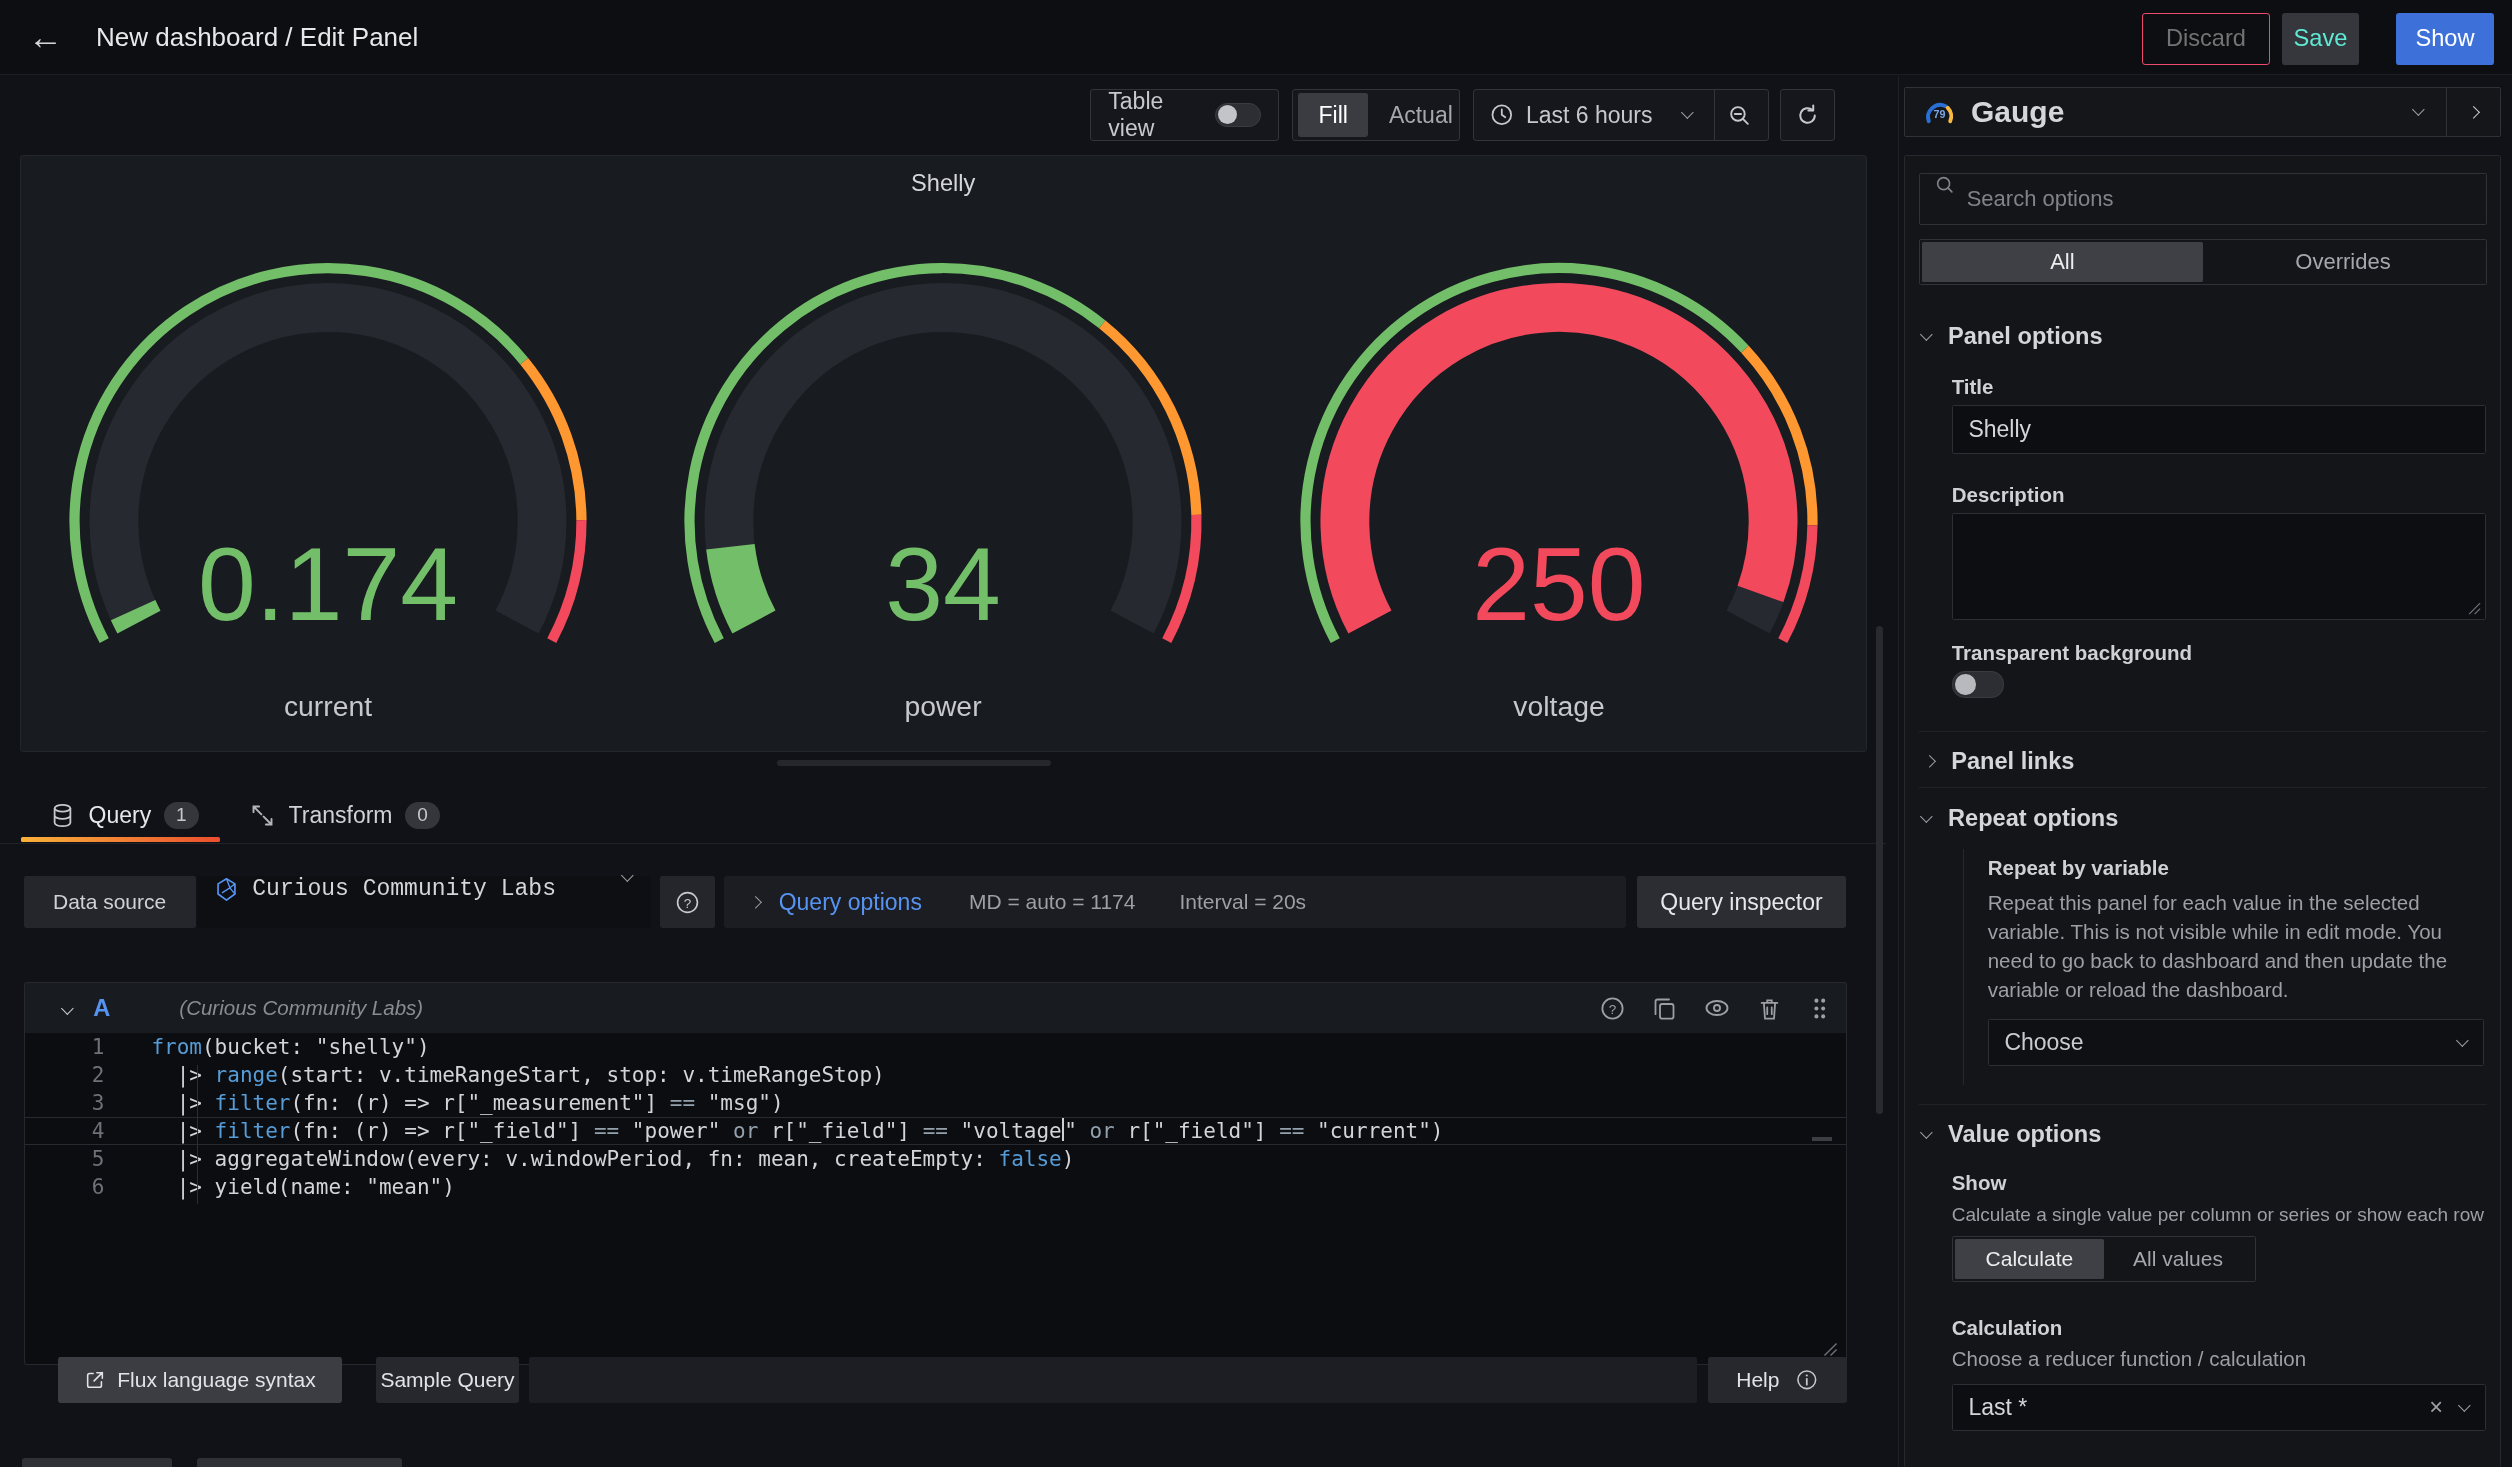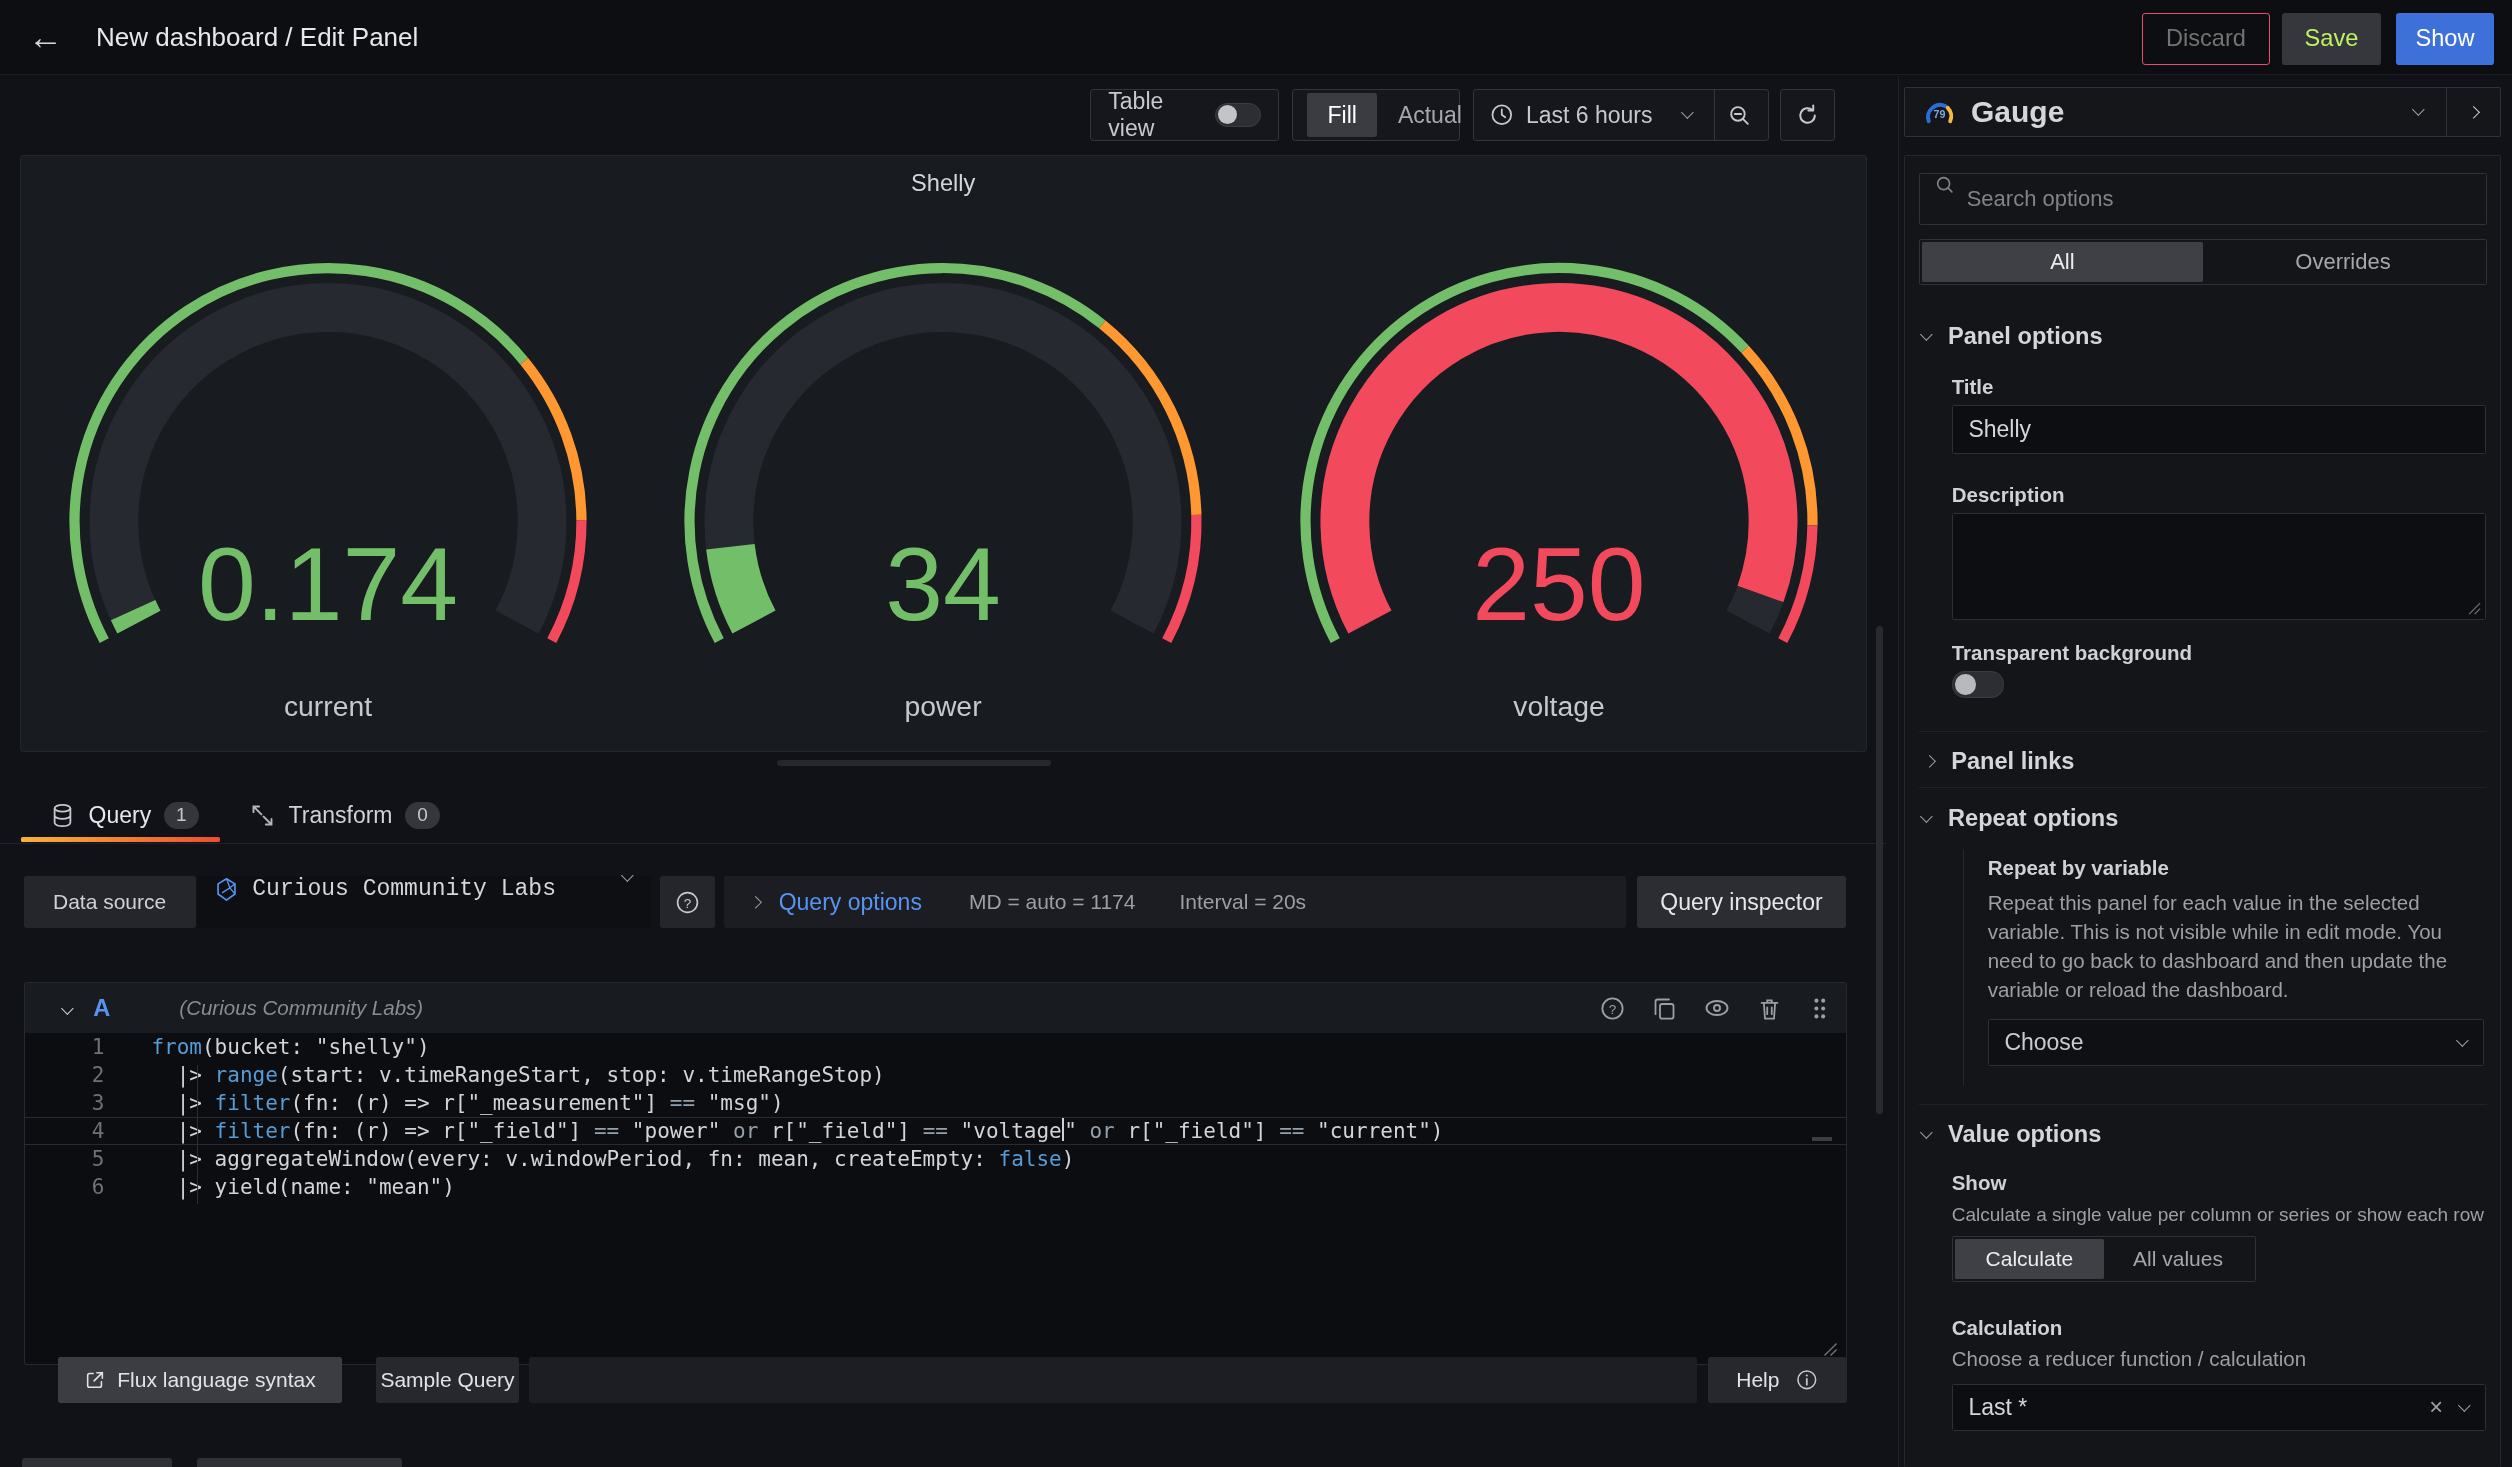--- a/index.html
+++ b/index.html
@@ -8,29 +8,29 @@
   .screen { position:relative; width:2512px; height:1467px; background:#111217; overflow:hidden; }
   .abs { position:absolute; }
 
   
   .topbar { position:absolute; left:0; top:0; width:2512px; height:75px; background:#0d0e12; border-bottom:0.8px solid #1c1e23; }
   .backarrow { position:absolute; left:28px; top:17.3px; font-size:35px; color:#d5d6d9; cursor:pointer; }
   .nav-title { position:absolute; left:96px; top:22px; font-size:26px; color:#e8e8ea; }
   .btn { position:absolute; top:12.6px; height:52px; border-radius:3.1px; font-size:23.6px; font-weight:500;
          display:flex; align-items:center; justify-content:center; cursor:pointer; }
   .btn-discard { left:2142px; width:128px; border:0.8px solid #ef4b6f; color:#737373; background:transparent; }
-  .btn-save { left:2282px; width:99px; background:#35373d; color:#bef264; }
+  .btn-save { left:2282px; width:77px; background:#35373d; color:#5eead4; }
   .btn-apply { left:2396px; width:98px; background:#3d71d9; color:#ffffff; }
 
   
   .tbtn { position:absolute; top:89px; height:52px; background:#16171c; border:0.8px solid #33353a; border-radius:3.1px;
           display:flex; align-items:center; color:#c7c8cc; font-size:23px; }
   .toggle { width:46px; height:24.4px; border-radius:12.6px; background:#2c2e33; border:0.8px solid #3a3c41; position:relative; cursor:pointer; }
   .toggle .knob { position:absolute; left:2.4px; top:1.6px; width:19px; height:19px; border-radius:50%; background:#c3c4c8; }
-  .seg-wrap { padding:14px; gap:0; }
+  .seg-wrap { padding:5px; gap:0; }
   .seg { height:44px; padding:0 20.5px; display:flex; align-items:center; border-radius:2.4px; font-size:23px; cursor:pointer; color:#a5a7ac; }
   .seg.active { background:#3a3c42; color:#ffffff; font-weight:500; }
 
   
   .panel { position:absolute; left:19.7px; top:155px; width:1847px; height:597px; background:#181b1f; border:0.8px solid #23262b; border-radius:3.1px; }
   .panel-title { position:absolute; left:0; top:14px; width:100%; text-align:center; font-size:23.6px; color:#d5d6d9; }
   .gauges { position:absolute; left:0; top:94px; width:100%; display:flex; justify-content:space-between; }
   .gauge { width:614px; height:488px; }
   .drag-handle { position:absolute; left:777px; top:760px; width:274px; height:6.3px; border-radius:3.1px; background:#25272d; cursor:row-resize; }
 

